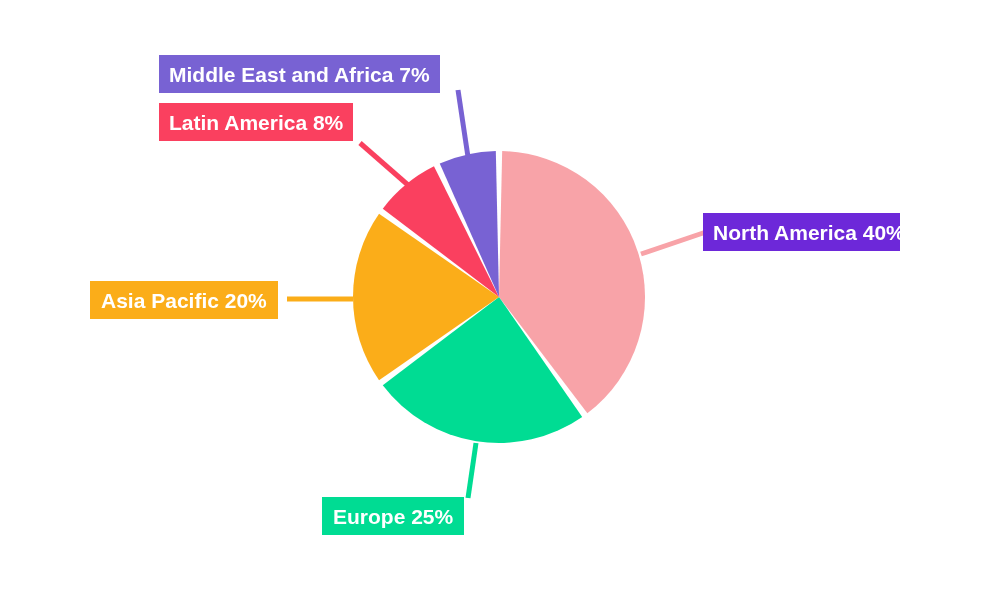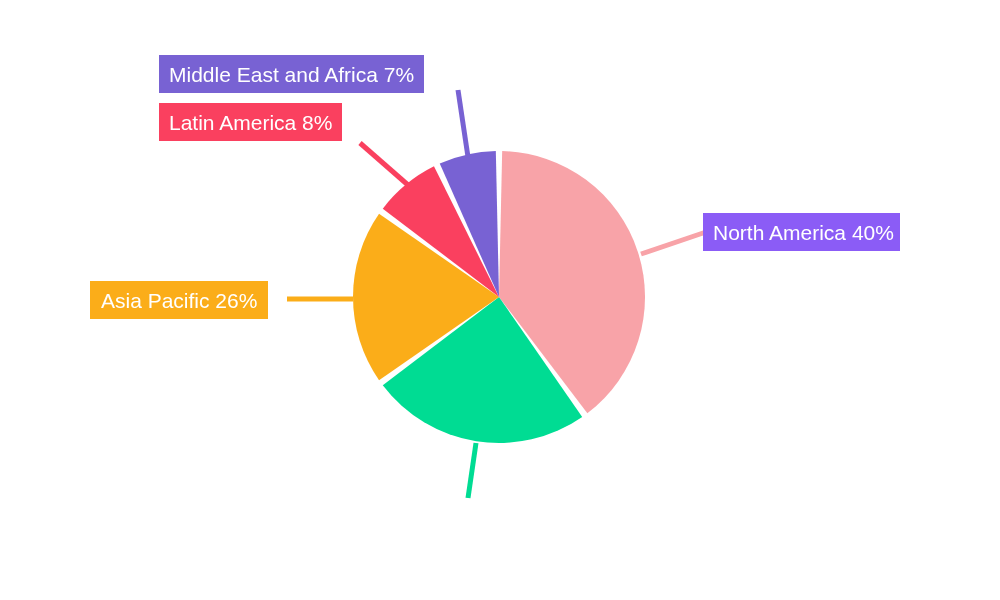--- a/index.html
+++ b/index.html
@@ -7,20 +7,21 @@
     padding: 0;
     background: #ffffff;
   }
   #stage {
     position: relative;
     width: 900px;
     height: 600px;
     background: #ffffff;
     overflow: hidden;
     font-family: "Liberation Sans", sans-serif;
+    font-weight: bold;
   }
   #chart-svg {
     position: absolute;
     left: 0;
     top: 0;
     width: 1000px;
     height: 600px;
   }
   .callout-label {
     position: absolute;
@@ -70,21 +71,24 @@
 
   <div class="callout-label" id="label-mea" style="background:#7862d3;">
     <span>Middle East and Africa 7%</span>
   </div>
 
   <div class="callout-label" id="label-latam" style="background:#fa405f;">
     <span>Latin America 8%</span>
   </div>
 
   <div class="callout-label" id="label-apac" style="background:#fbad19;">
-    <span>Asia Pacific 26%</span>
+    <span>Asia Pacific 20%</span>
   </div>
 
+  <div class="callout-label" id="label-europe" style="background:#00dc93;">
+    <span>Europe 25%</span>
+  </div>
 
-  <div class="callout-label" id="label-na" style="background:#8b5cf6;">
+  <div class="callout-label" id="label-na" style="background:#6d28d9;">
     <span>North America 40%</span>
   </div>
 
 </div>
 
 </body></html>

